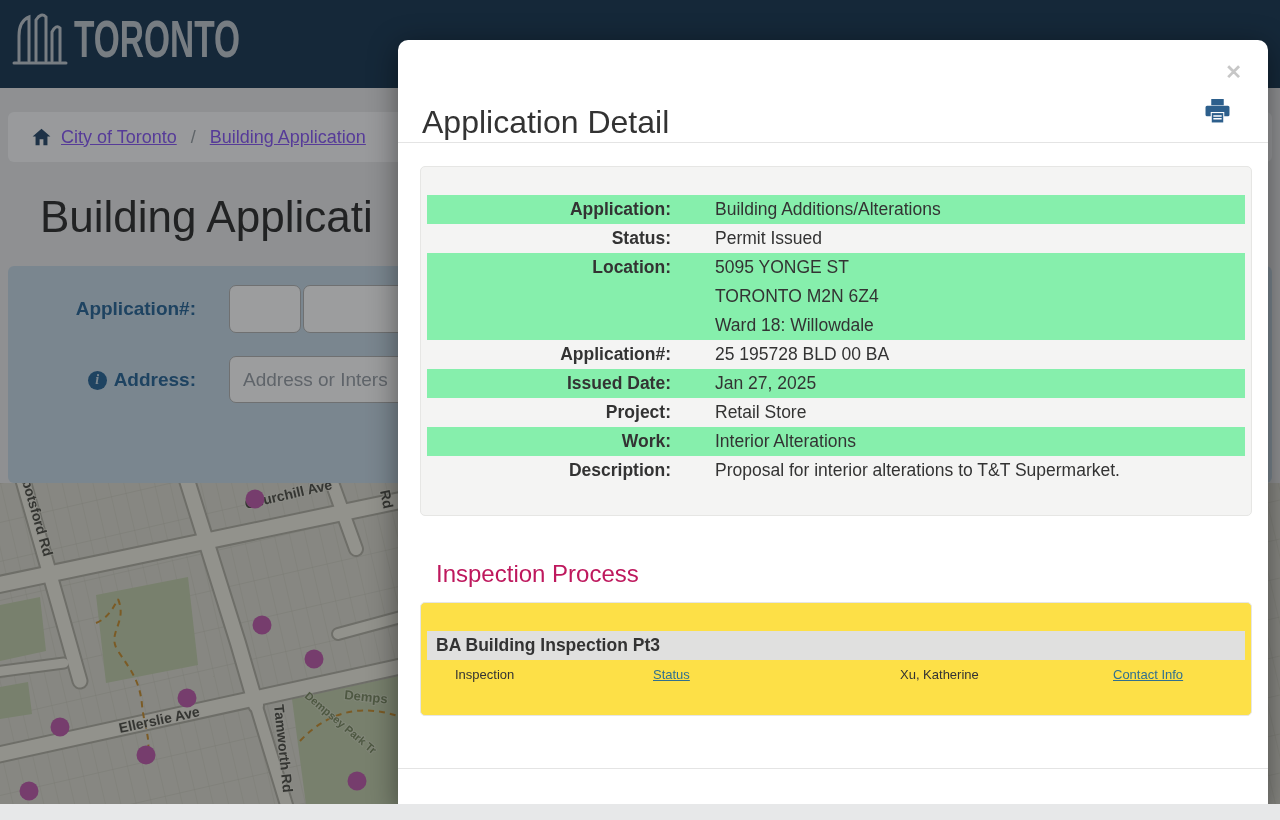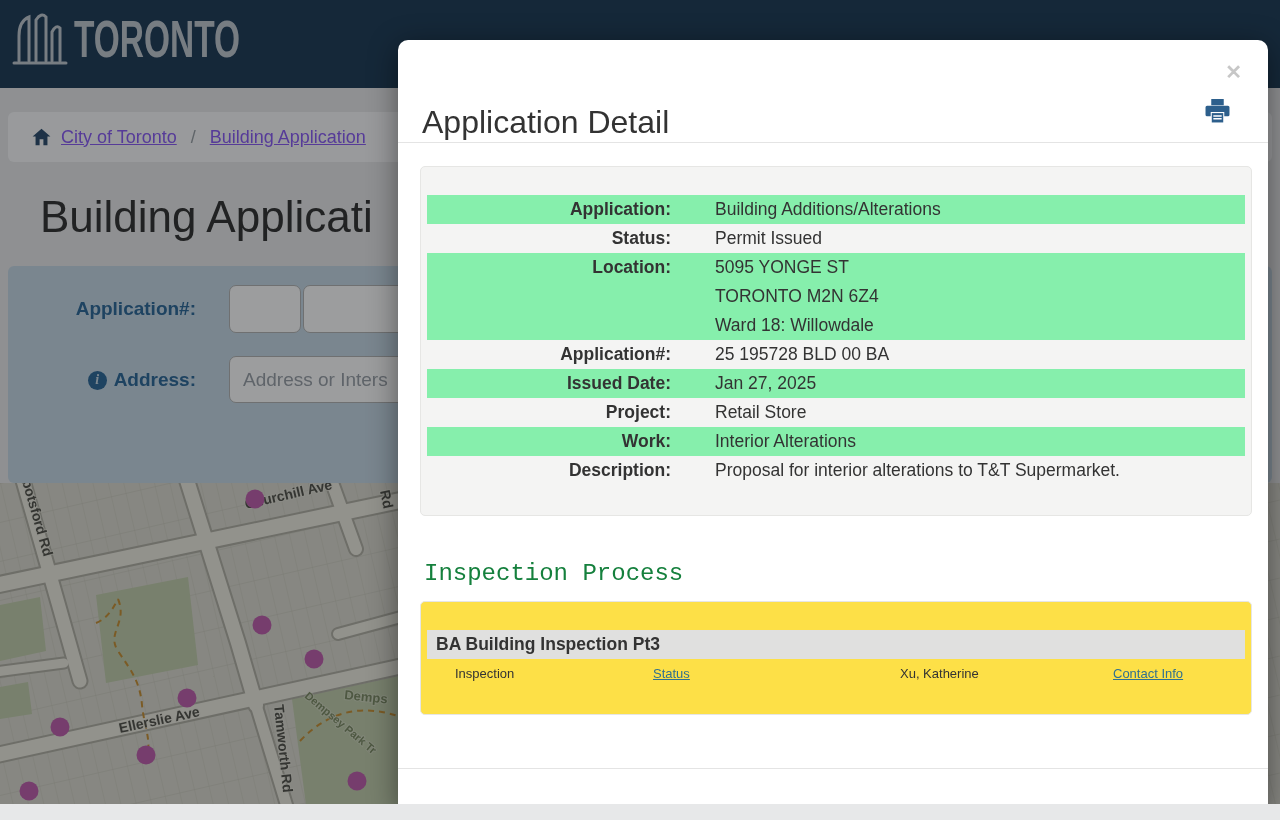--- a/index.html
+++ b/index.html
@@ -55,21 +55,21 @@
   .modal-print { position:absolute; right:38px; top:59px; background:none; border:none; cursor:pointer; }
   .modal-body { padding:23px 16px 0 22px; }
 
   .detail-panel { background:#f4f4f3; border:1px solid #e6e6e4; border-radius:5px;
       padding:28px 6px 30px 6px; }
   .detail-row { display:grid; grid-template-columns:266px 1fr; font-size:17.5px; color:#333; }
   .detail-row.striped { background:#86efac; }
   .detail-label { text-align:right; font-weight:bold; padding-right:22px; line-height:29px; }
   .detail-value { padding-left:22px; line-height:29px; }
 
-  .inspection-heading { font-size:24px; font-weight:400; color:#15803d; margin:44px 0 14px 4px;font-family:Liberation Mono, monospace; }
+  .inspection-heading { font-size:24px; font-weight:400; color:#be185d; margin:44px 0 14px 16px; }
   .inspection-panel { background:#fde047; border:1px solid #e6e6e4; border-radius:5px;
       padding:28px 6px 26px 6px; }
   .inspection-group-title { background:#e0e0df; font-weight:bold; font-size:17.5px; color:#333;
       line-height:29px; padding-left:9px; }
   .inspection-row { display:grid; grid-template-columns:198px 247px 213px 1fr;
       padding-left:28px; font-size:13px; color:#333; line-height:29px; }
   .inspection-row a { color:#31708f; text-decoration:underline; }
   .modal-footer { position:absolute; left:0; right:0; bottom:0; height:44px;
       border-top:1px solid #e4e4e4; border-radius:0 0 10px 10px; background:#fff; }
 </style>

